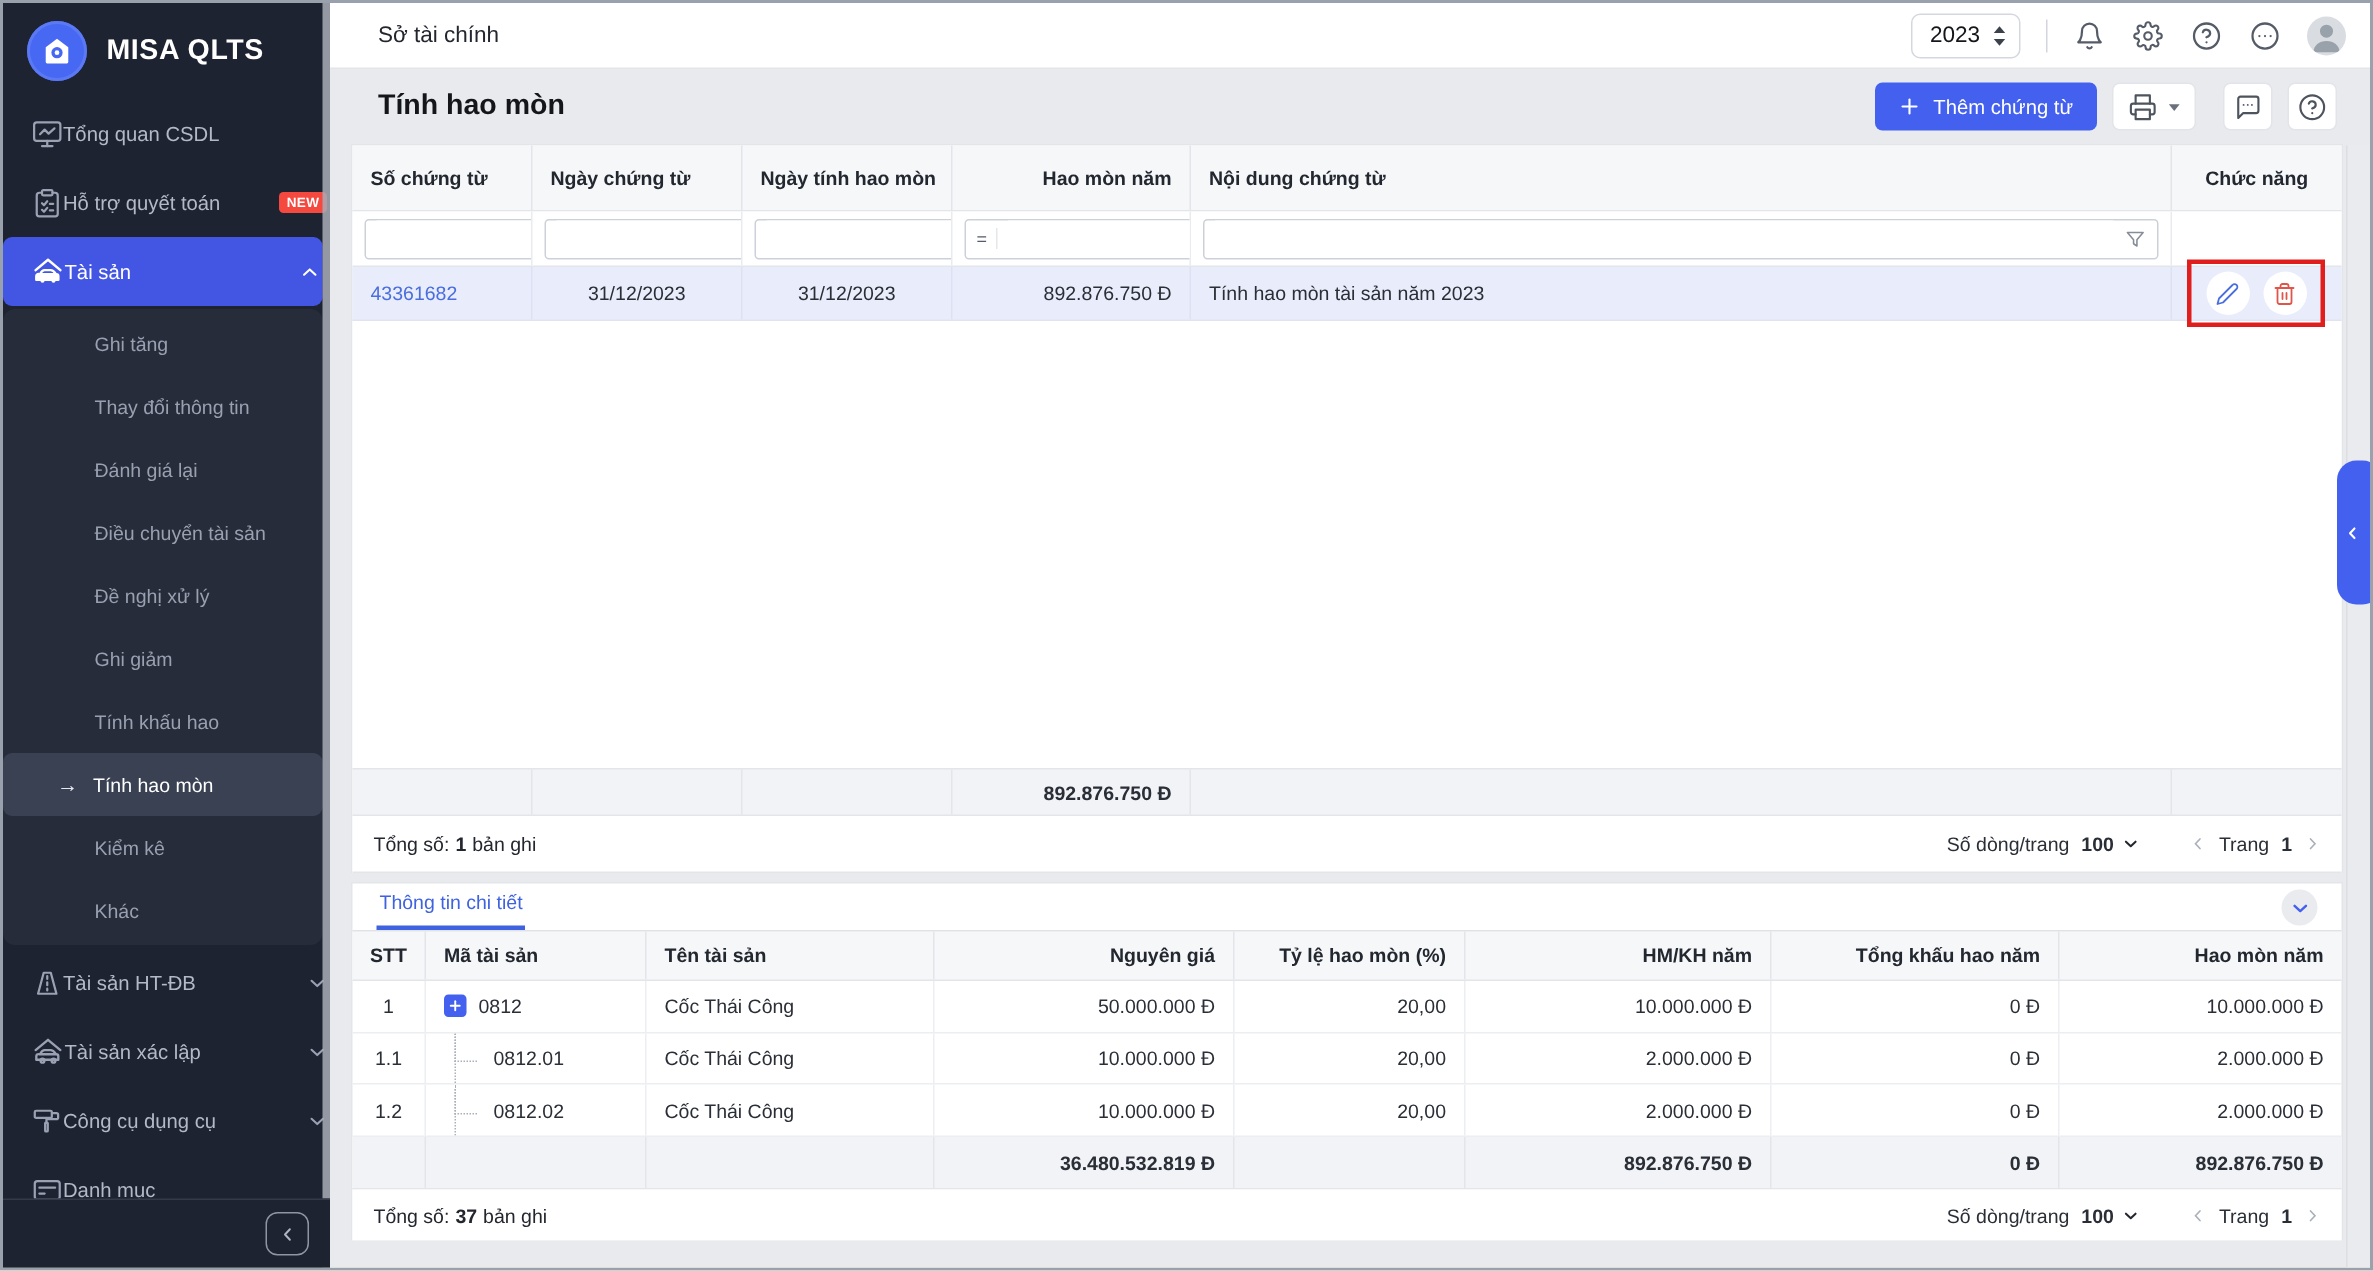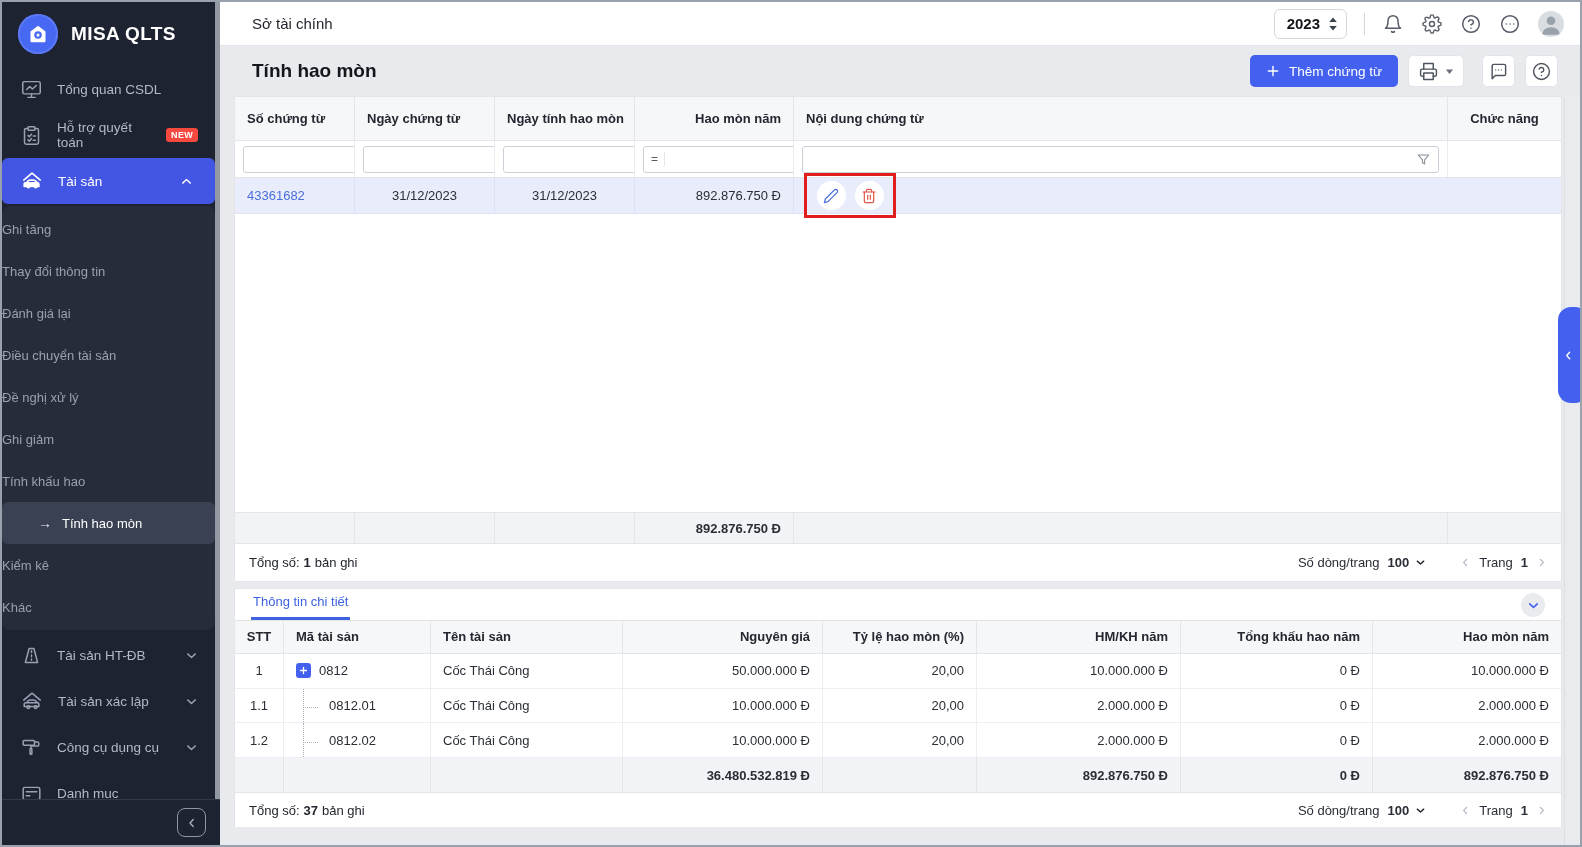--- a/index.html
+++ b/index.html
@@ -6,40 +6,40 @@
   html,body { width:1582px; height:847px; overflow:hidden; background:#cfd3da;
     font-family:"Liberation Sans","DejaVu Sans",sans-serif; font-size:13px; color:#2a2e36; }
   .app { width:1582px; height:847px; border:2px solid #99a1ad; display:flex; background:#fef9c3; }
 
   
   .sidebar { width:218px; background:#1e2331; color:#a9b0bf; position:relative; flex:0 0 218px; overflow:hidden; }
   .side-track { position:absolute; top:0; right:0; width:5px; height:100%; background:#a8adb7; opacity:.85; }
   .brand { height:64px; display:flex; align-items:center; gap:13px; padding-left:16px; }
   .logo { width:40px; height:40px; border-radius:50%; background:#4668f2; display:flex; align-items:center; justify-content:center; box-shadow:0 0 0 2px #5b79f4 inset; }
   .brand-name { color:#fff; font-size:19px; font-weight:700; letter-spacing:.4px; }
-  .nav-item { height:46px; display:flex; align-items:center; gap:15px; padding:0 22px 0 19px; cursor:pointer; }
+  .nav-item { height:46px; display:flex; align-items:center; padding:0 2px 0 19px; cursor:pointer; }
   .nav-item .lbl { flex:1; font-size:13.5px; color:#b3b9c6; }
   .nav-item svg.mi { flex:0 0 auto; }
   .nav-item.active { background:#4356e3; border-radius:6px; margin-right:5px; }
   .nav-item.active .lbl { color:#fff; font-weight:400; }
   .badge-new { background:#f5483f; color:#fff; font-size:9px; font-weight:700; padding:2px 5px; border-radius:3px; letter-spacing:.3px; }
   .submenu { background:#272c3a; border-radius:8px; margin:2px 5px 2px 0; padding:2px 0; }
-  .sub-item { height:42px; display:flex; align-items:center; font-size:13px; color:#99a0b0; cursor:pointer; }
+  .sub-item { height:42px; display:flex; align-items:center; padding-left:61px; font-size:13px; color:#99a0b0; cursor:pointer; }
   .sub-item.active { background:#3a4152; border-radius:6px; color:#fff; padding-left:36px; gap:10px; }
   .sub-item.active .arrow { color:#e7e9f2; font-size:14px; }
   .side-footer { position:absolute; left:0; right:0; bottom:0; height:46px; background:#1e2331; border-top:1px solid #343a49; display:flex; align-items:center; justify-content:flex-end; padding-right:14px; }
   .collapse-btn { width:29px; height:29px; border:1.5px solid #8e95a4; border-radius:8px; background:transparent; display:flex; align-items:center; justify-content:center; cursor:pointer; }
 
   
   .main { flex:1; position:relative; display:flex; flex-direction:column; background:#e8eaee; overflow:hidden; }
   .topbar { height:44px; background:#fff; border-bottom:1px solid #e3e5e8; display:flex; align-items:center; padding:0 16px 0 32px; }
   .crumb { font-size:15px; color:#23262e; }
   .topbar-right { margin-left:auto; display:flex; align-items:center; gap:17px; }
   .year-box { border:1px solid #d4d8de; border-radius:6px; height:30px; display:flex; align-items:center; gap:8px; padding:0 8px 0 12px; cursor:pointer; background:#fff; }
-  .year-box .yr { font-size:15px; font-weight:700; color:#14161a;text-align:center; }
+  .year-box .yr { font-size:15px; font-weight:400; color:#14161a;text-align:center; }
   .v-div { width:1px; height:22px; background:#d2d5db; }
   .tb-icon { width:22px; height:22px; display:flex; align-items:center; justify-content:center; cursor:pointer; color:#555c68; }
   .avatar { width:26px; height:26px; border-radius:50%; background:#d9dce1; display:flex; align-items:flex-end; justify-content:center; overflow:hidden; cursor:pointer; }
 
   .toolbar { height:50px; display:flex; align-items:center; padding:0 22px 0 32px; background:#e8eaee; }
   .page-title { font-size:19px; font-weight:700; color:#14161a; }
   .toolbar-right { margin-left:auto; display:flex; align-items:center; gap:10px; }
   .btn-primary { background:#4360ef; color:#fff; border:none; border-radius:5px; height:32px; padding:0 16px; display:flex; align-items:center; gap:9px; font-size:13.5px; cursor:pointer; font-family:inherit; }
   .btn-white { background:#fff; border:1px solid #e2e4e9; border-radius:5px; height:32px; display:flex; align-items:center; justify-content:center; cursor:pointer; color:#4e545e; }
   .btn-print { width:56px; gap:7px; margin-right:8px; }
@@ -400,20 +400,21 @@
         <div class="cell gc6"></div>
       </div>
 
       <div class="g-row g-data">
         <div class="cell gc1">
             <span class="link">43361682</span>
           </div>
         <div class="cell gc2 ctr">31/12/2023</div>
         <div class="cell gc3 ctr">31/12/2023</div>
         <div class="cell gc4 num">892.876.750 Đ</div>
+        <div class="cell gc5">Tính hao mòn tài sản năm 2023</div>
         <div class="cell gc6 act-wrap">
           <div class="annotation">
             <button class="act-btn">
               <svg width="16" height="16" viewBox="0 0 24 24" fill="none" stroke="#4a6fdd" stroke-width="1.8" stroke-linecap="round" stroke-linejoin="round">
                   <path d="M17 3a2.83 2.83 0 1 1 4 4L7.5 20.5 2 22l1.5-5.5Z"></path>
                 </svg>
             </button>
             <button class="act-btn">
               <svg width="16" height="16" viewBox="0 0 24 24" fill="none" stroke="#e0554a" stroke-width="1.8" stroke-linecap="round" stroke-linejoin="round">
                   <polyline points="3 6 5 6 21 6"></polyline>

